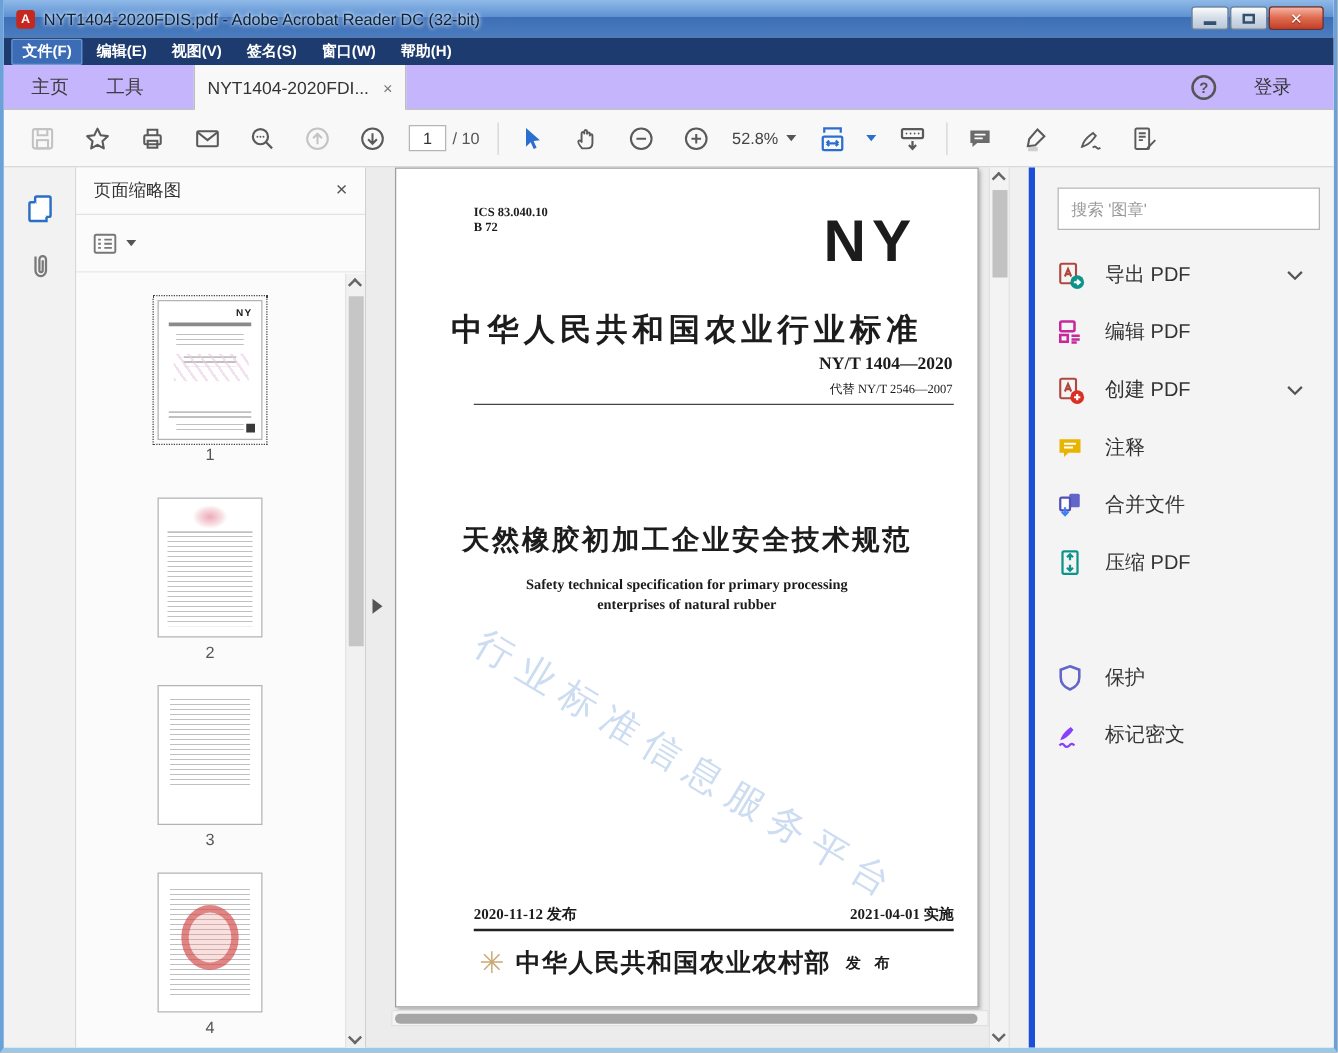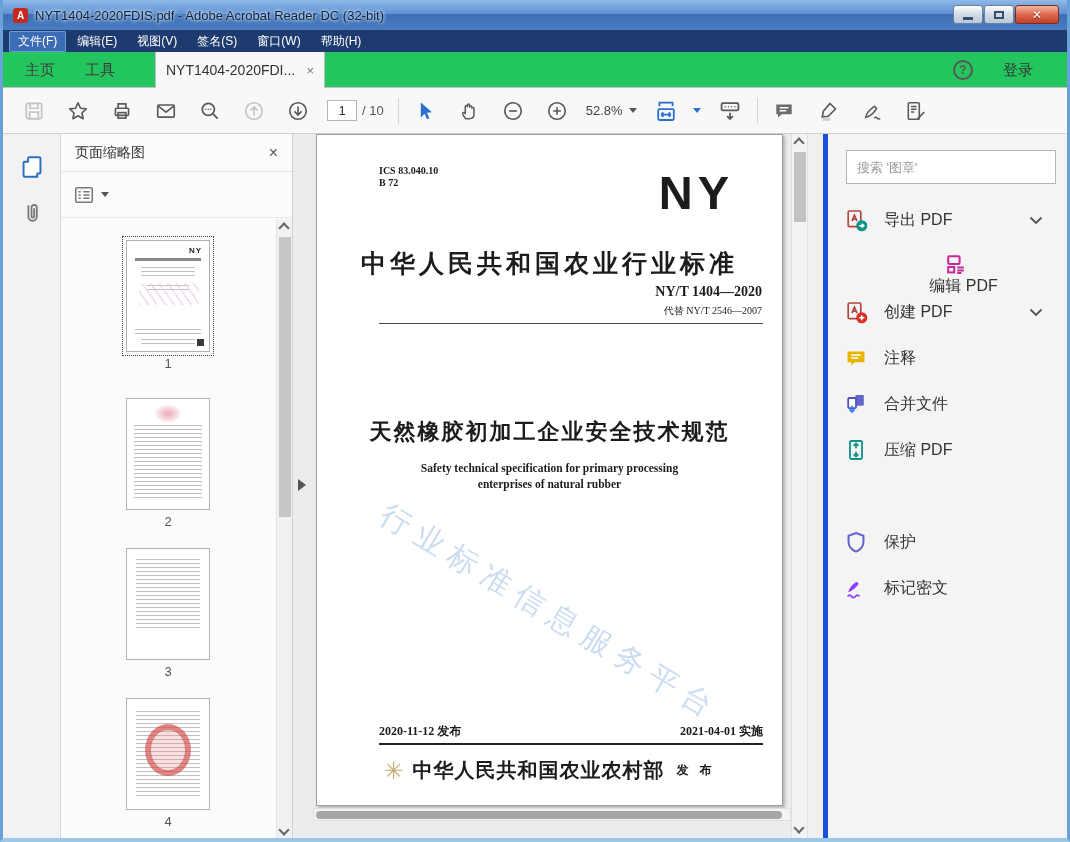--- a/index.html
+++ b/index.html
@@ -19,25 +19,25 @@
   .wbtn { width:30px; height:19px; margin-left:1px; border:1px solid #6f8196; border-radius:3px;
     background:linear-gradient(180deg,#fdfdfd,#d4dde8 48%,#b9c7d8); display:flex; align-items:center; justify-content:center; }
   .wbtn.close { width:44px; background:linear-gradient(180deg,#f6b5a4,#df6c50 48%,#c23f28);
     border-color:#7d2c1c; color:#fff; font-size:12px; font-weight:bold; text-shadow:0 1px 1px #6d1f10; }
   .g-min { width:10px; height:3px; background:#33506e; margin-top:7px; }
   .g-max { width:10px; height:8px; border:2px solid #33506e; background:transparent; }
 
   
   .menubar { position:absolute; left:0; top:30px; right:0; height:22px; background:#1d3b6e;
     display:flex; align-items:center; padding-left:6px; }
-  .menuitem { font-size:12px; color:#fff; padding:2px 9px; margin-right:2px; border-radius:2px; }
+  .menuitem { font-size:12px; color:#fff; padding:2px 9px; margin-right:2px; border-radius:2px;font-weight:bold; }
   .menuitem.active { background:#3b6cb5; box-shadow:inset 0 0 0 1px #6e9ad2; }
 
   
-  .tabbar { position:absolute; left:0; top:52px; right:0; height:36px; background:#22c55e; border-bottom:1px solid #c2c2c2; }
+  .tabbar { position:absolute; left:0; top:52px; right:0; height:36px; background:#c4b5fd; border-bottom:1px solid #c2c2c2; }
   .tab { position:absolute; top:0; line-height:36px; font-size:15px; color:#3c3c3c; }
   .tab.home { left:22px; } .tab.tools { left:82px; }
   .doctab { position:absolute; left:152px; top:0; width:170px; height:36px; background:#f8f8f8;
     border-left:1px solid #bfbfbf; border-right:1px solid #bfbfbf; display:flex; align-items:center; padding:0 10px; }
   .doctab .lbl { font-size:14px; color:#333; flex:1; white-space:nowrap; overflow:hidden; }
   .doctab .x { font-size:13px; color:#777; margin-left:6px; }
   .helpbtn { position:absolute; left:950px; top:8px; width:20px; height:20px; border:2px solid #555;
     border-radius:50%; display:flex; align-items:center; justify-content:center; font-size:12px; color:#555; font-weight:bold; }
   .loginbtn { position:absolute; left:1000px; top:0; line-height:36px; font-size:15px; color:#333; }
 
@@ -421,21 +421,21 @@
               <circle cx="14.8" cy="14.8" r="4.6" fill="#0d9488"></circle>
               <path d="M12.6 14.8h3.6M14.7 13.2l1.8 1.6-1.8 1.6" stroke="#fff"></path>
             </svg>
           </span>
         <span class="lb">导出 PDF</span>
         <svg class="chevd" width="14" height="9" viewBox="0 0 14 9" fill="none" stroke="#555" stroke-width="1.8">
             <path d="M1.5 1.5L7 7l5.5-5.5"></path>
           </svg>
       </div>
 
-      <div class="tool" style="top:118px;flex-direction:column;">
+      <div class="tool" style="top:108px;">
         <span class="ic">
             <svg width="24" height="24" viewBox="0 0 20 20" fill="none" stroke="#c5299b" stroke-width="1.7">
               <rect x="3.5" y="3.5" width="9.5" height="6.5" rx="1"></rect>
               <rect x="3.5" y="12.5" width="5" height="4.5"></rect>
               <path d="M11 13h5.5M11 15.5h5.5M11 17.5h3.5"></path>
             </svg>
           </span>
         <span class="lb">编辑 PDF</span>
       </div>
 

